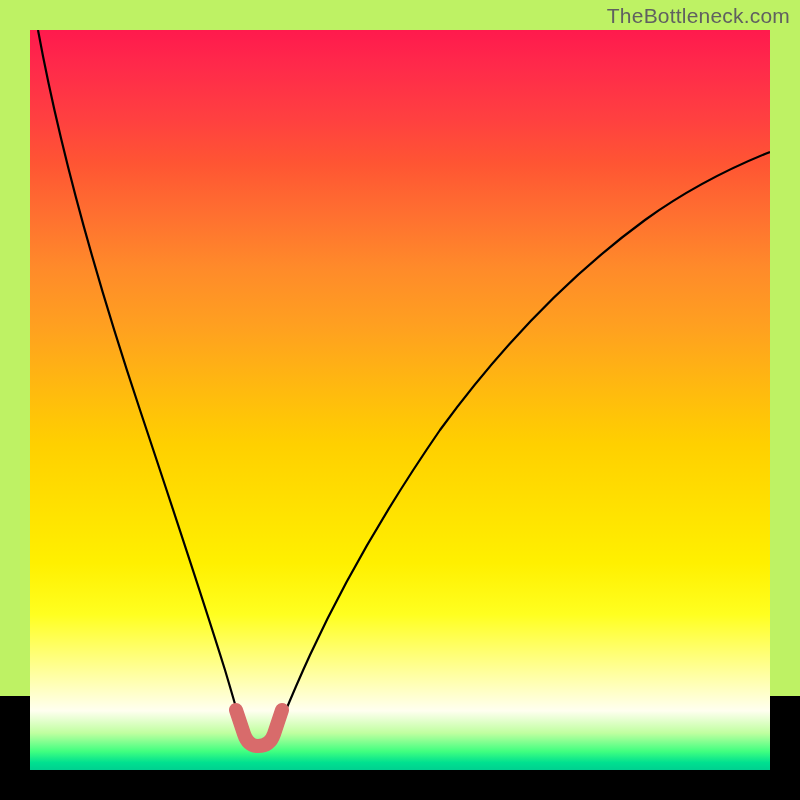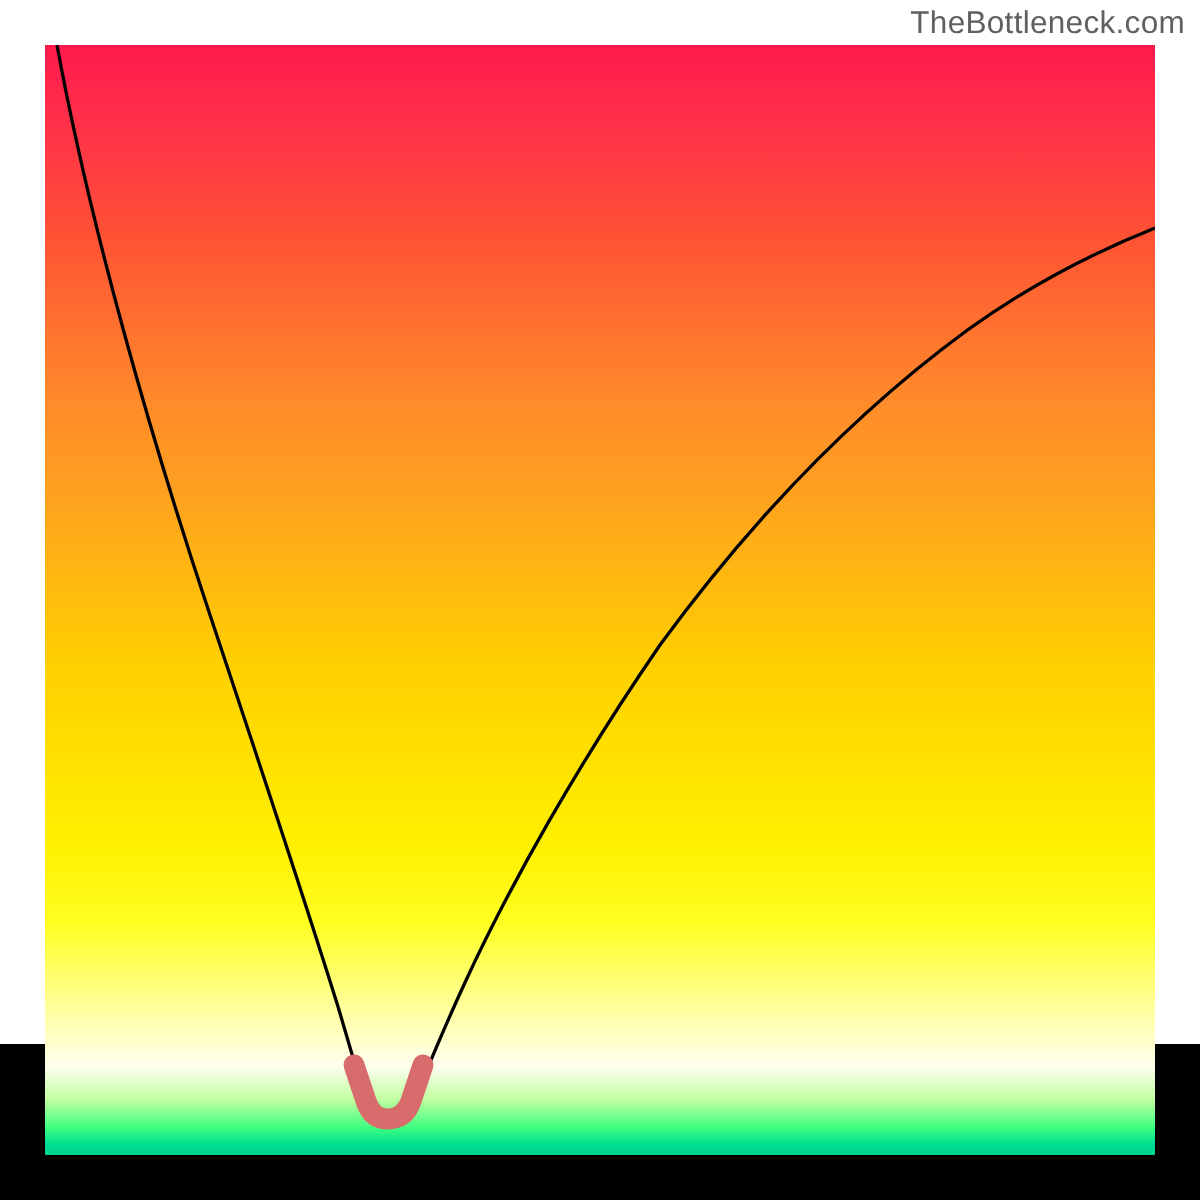--- a/index.html
+++ b/index.html
@@ -1,21 +1,21 @@
 <!DOCTYPE html>
 <html><head>
 <meta charset="utf-8">
 <style>
   * { margin: 0; padding: 0; box-sizing: border-box; }
   body { width: 800px; height: 800px; background: #000; position: relative; font-family: Arial, sans-serif; }
   .frame {
     position: absolute;
     top: 0; left: 0;
     width: 800px; height: 696px;
-    background: #ffffff;
+    background: #bef264;
   }
   .plot-area {
     position: absolute;
     top: 30px; left: 30px;
     width: 740px; height: 740px;
     background: linear-gradient(to bottom,
       #ff1a4d 0%,
       #ff2a4a 5%,
       #ff4040 12%,
       #ff5533 18%,

